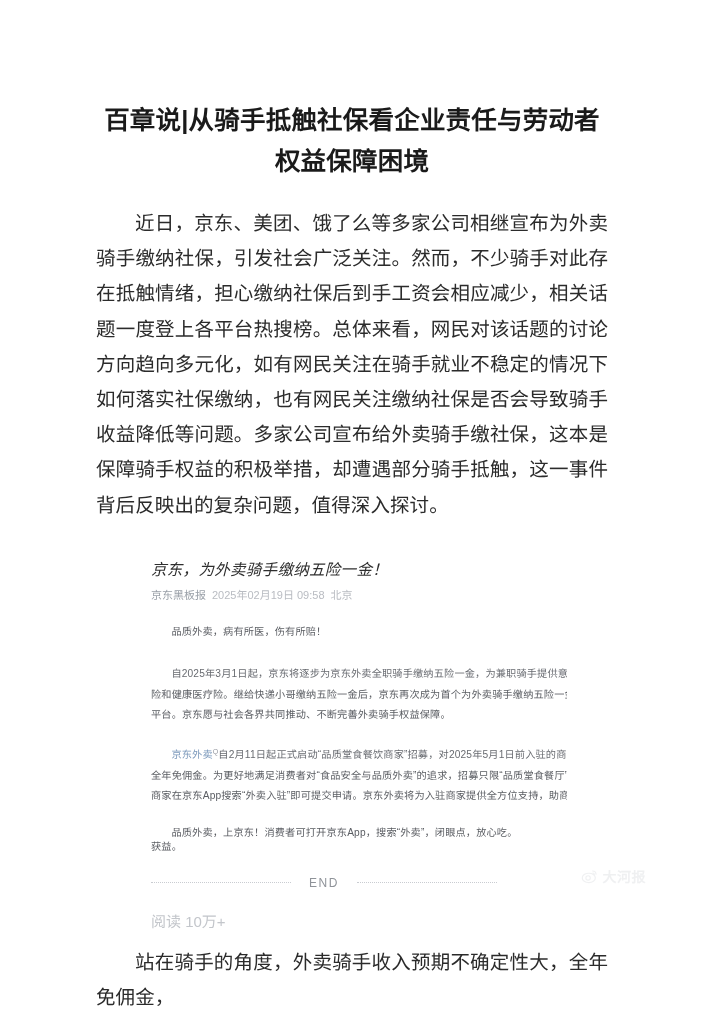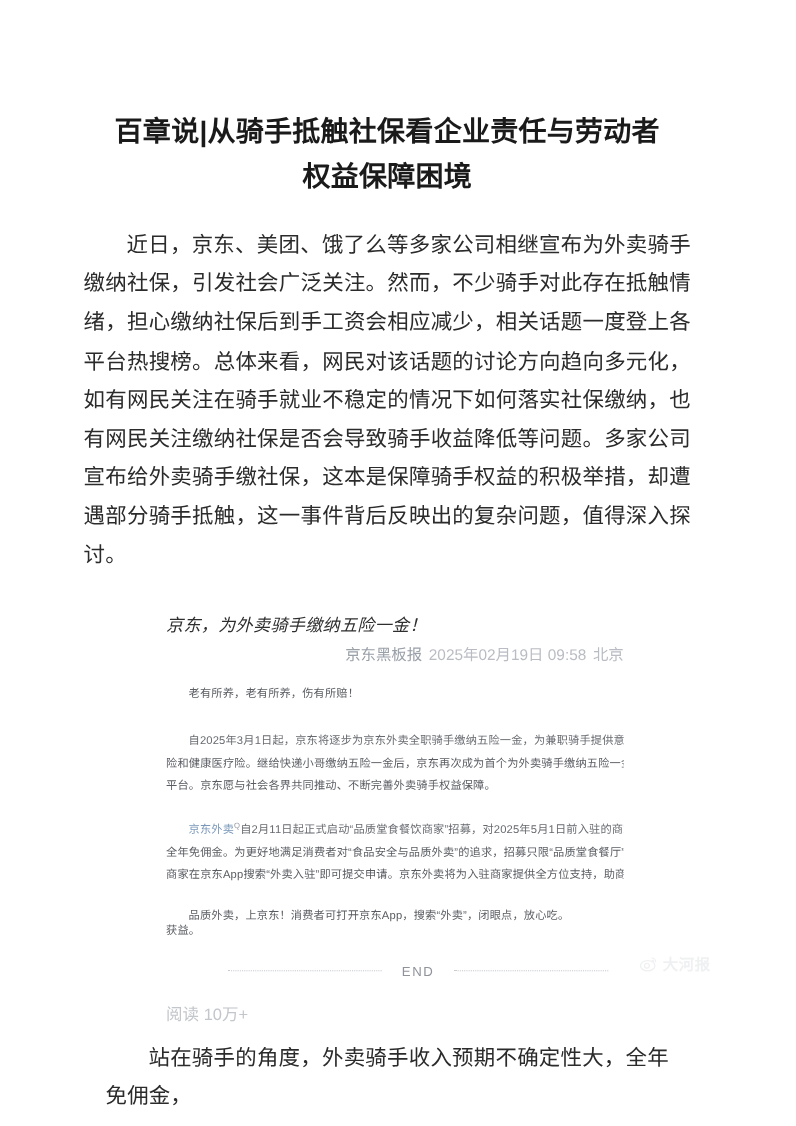--- a/index.html
+++ b/index.html
@@ -33,21 +33,21 @@
     font-weight: bold;
     font-size: 25.5px;
     line-height: 41px;
     color: #1a1a1a;
     text-align: center;
     letter-spacing: 0.2px;
   }
 
   
   .article-body {
-    padding: 0 76px;
+    padding: 0 96px;
     margin-top: 24px;
   }
   .article-para {
     margin: 0;
     font-family: "Liberation Serif", "DejaVu Serif", serif;
     font-size: 19.5px;
     line-height: 35.2px;
     color: #2b2b2b;
     text-align: justify;
     text-justify: inter-character;
@@ -78,26 +78,25 @@
     color: #2e2e2e;
     font-weight: 400;
     margin: 0 0 7px 0;
     letter-spacing: 0.3px;
     white-space: nowrap;
     font-style: italic;
   }
 
   .embed-byline {
     font-family: "Liberation Sans", "DejaVu Sans", sans-serif;
-    font-size: 14px;
+    font-size: 11px;
     line-height: 14px;
     color: #b9bcc2;
     margin: 0 0 20px 0;
     white-space: nowrap;
-    text-align: right;
   }
   .embed-byline .src {
     color: #9aa0a8;
     margin-right: 6px;
   }
   .embed-byline .dt { margin-right: 6px; }
 
   
   .embed-p {
     font-family: "Liberation Sans", "DejaVu Sans", sans-serif;
@@ -129,21 +128,21 @@
   .embed-p .sup {
     font-size: 7px;
     vertical-align: super;
     color: #8c9099;
   }
 
   
   .embed-end {
     display: flex;
     align-items: center;
-    justify-content: flex-end;
+    justify-content: flex-start;
     margin: 18px 0 0 0;
     padding-right: 14px;
     filter: blur(0.35px);
   }
   .embed-end .dash {
     flex: 1 1 auto;
     height: 0;
     border-top: 1px dotted #c9ccd1;
     max-width: 140px;
   }
@@ -207,21 +206,21 @@
 
   <div class="embed-card">
     <div class="embed-inner">
 
       <div class="embed-title">京东，为外卖骑手缴纳五险一金！</div>
 
       <div class="embed-byline">
         <span class="src">京东黑板报</span><span class="dt">2025年02月19日 09:58</span><span class="loc">北京</span>
       </div>
 
-      <p class="embed-p slogan">老有所养，老有所养，伤有所赔！</p>
+      <p class="embed-p slogan">品质外卖，病有所医，伤有所赔！</p>
 
       <p class="embed-p lead">
         <span>自2025年3月1日起，京东将逐步为京东外卖全职骑手缴纳五险一金，为兼职骑手提供意外</span>
       </p>
       <p class="embed-p" style="text-indent:0; margin-top:-16px;">
         <span>险和健康医疗险。继给快递小哥缴纳五险一金后，京东再次成为首个为外卖骑手缴纳五险一金的</span>
       </p>
       <p class="embed-p" style="text-indent:0; margin-top:-16px;">
         <span>平台。京东愿与社会各界共同推动、不断完善外卖骑手权益保障。</span>
       </p>

